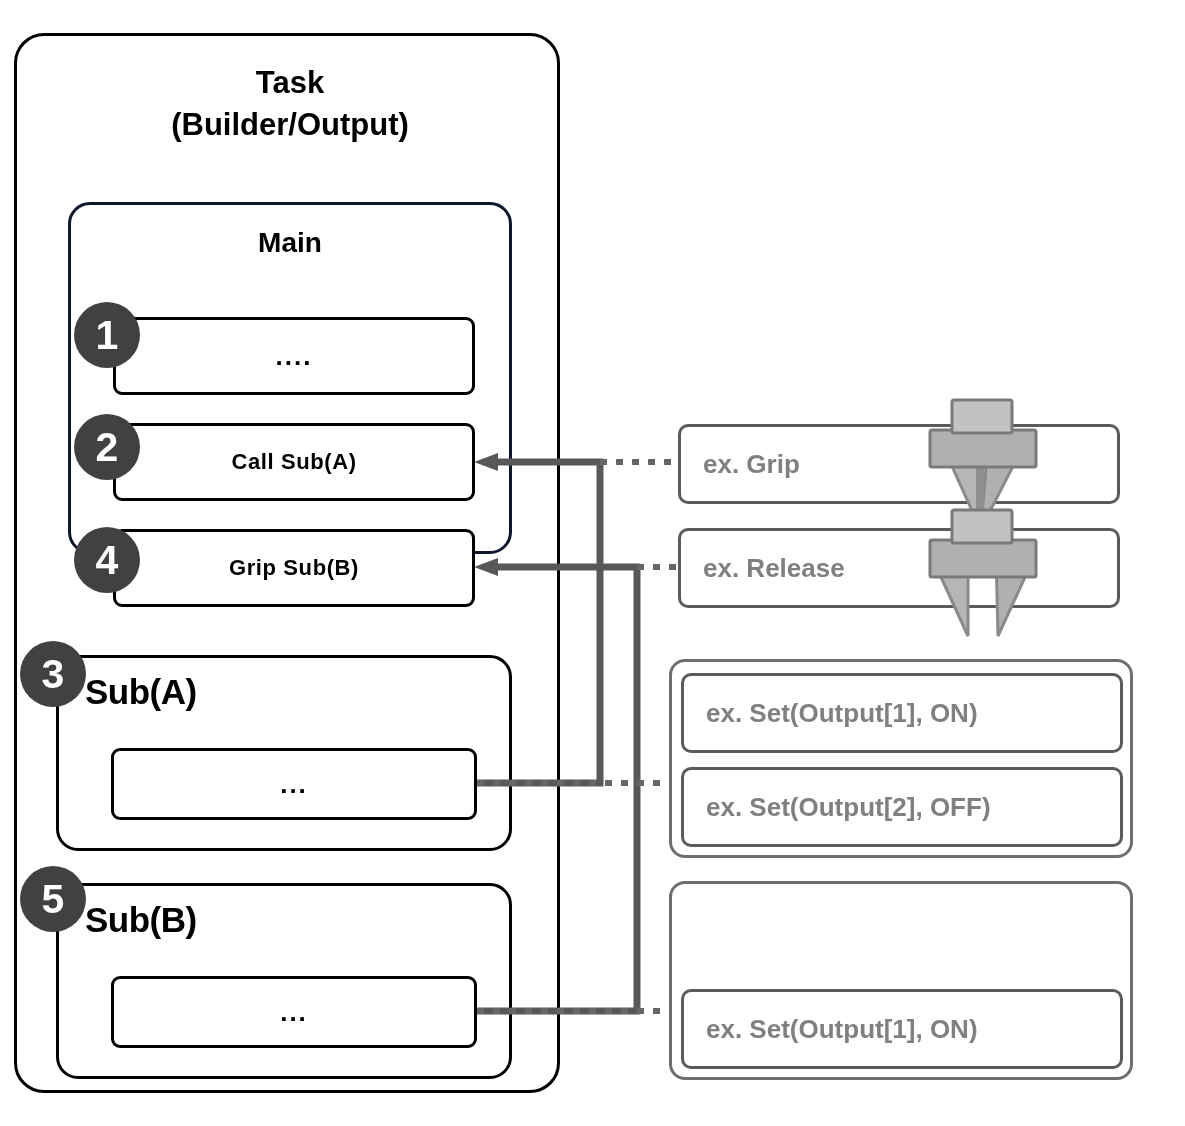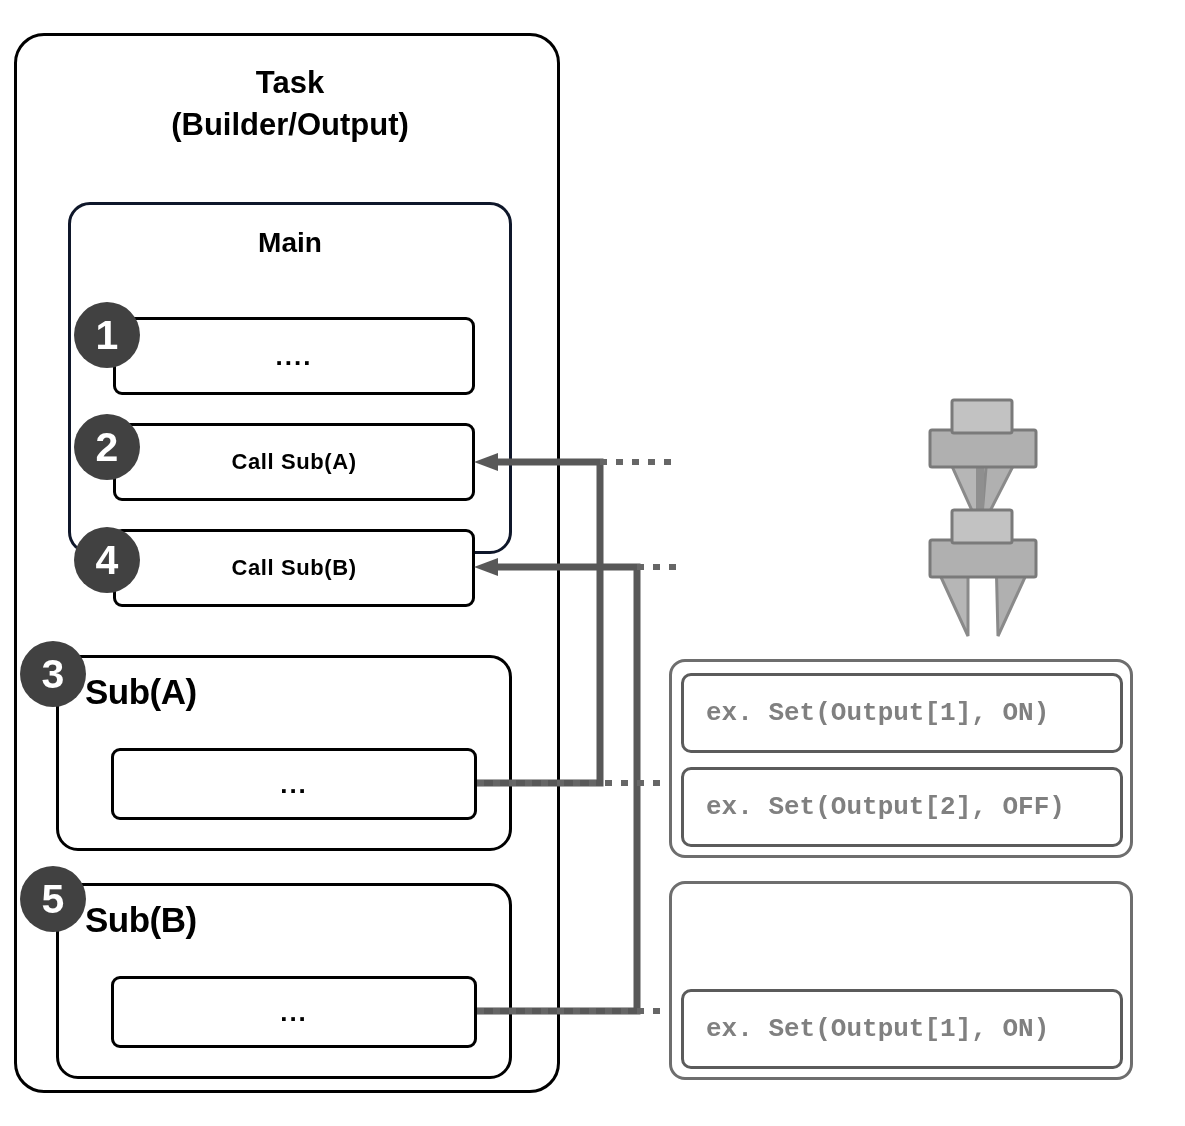--- a/index.html
+++ b/index.html
@@ -158,21 +158,20 @@
   .ex-grip    { left: 678px; top: 424px; width: 442px; height: 80px; }
   .ex-release { left: 678px; top: 528px; width: 442px; height: 80px; }
 
   .ex-group {
     position: absolute;
     left: 669px;
     width: 464px;
     border: 3px solid #6e6e6e;
     border-radius: 16px;
     box-sizing: border-box;
-    font-family: Liberation Mono, monospace;
   }
   .ex-group-a { top: 659px; height: 199px; }
   .ex-group-b { top: 881px; height: 199px; }
 
   .ex-inner {
     position: absolute;
     left: 9px;
     width: 442px;
     height: 80px;
     border: 3px solid #5b5b5b;
@@ -223,38 +222,44 @@
   <div class="task-box"></div>
   <div class="task-title">Task
 (Builder/Output)</div>
 
   <div class="main-box">
     <div class="main-title">Main</div>
   </div>
 
   <div class="stmt stmt-main stmt-s1 dots-small">....</div>
   <div class="stmt stmt-main stmt-s2">Call Sub(A)</div>
-  <div class="stmt stmt-main stmt-s4">Call Sub(B)</div>
+  <div class="stmt stmt-main stmt-s4">Grip Sub(B)</div>
 
   <div class="sub-box sub-a">
     <div class="sub-title">Sub(A)</div>
   </div>
   <div class="stmt stmt-sub stmt-sa dots-small">...</div>
 
   <div class="sub-box sub-b">
     <div class="sub-title">Sub(B)</div>
   </div>
   <div class="stmt stmt-sub stmt-sb dots-small">...</div>
 
   <div class="badge badge-1">1</div>
   <div class="badge badge-2">2</div>
   <div class="badge badge-4">4</div>
   <div class="badge badge-3">3</div>
   <div class="badge badge-5">5</div>
 
+  <div class="ex-box ex-grip">
+    <span class="ex-label">ex. Grip</span>
+  </div>
+  <div class="ex-box ex-release">
+    <span class="ex-label">ex. Release</span>
+  </div>
 
   <div class="ex-group ex-group-a">
     <div class="ex-inner ex-inner-top">
       <span class="ex-label">ex. Set(Output[1], ON)</span>
     </div>
     <div class="ex-inner ex-inner-bot">
       <span class="ex-label">ex. Set(Output[2], OFF)</span>
     </div>
   </div>
 

